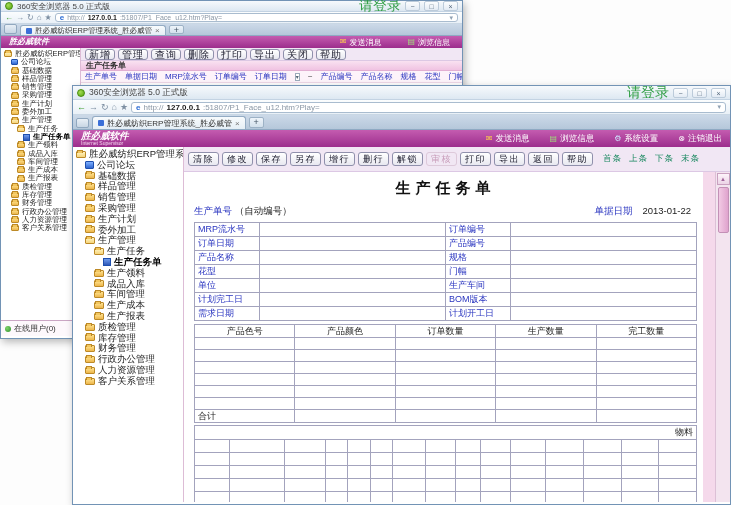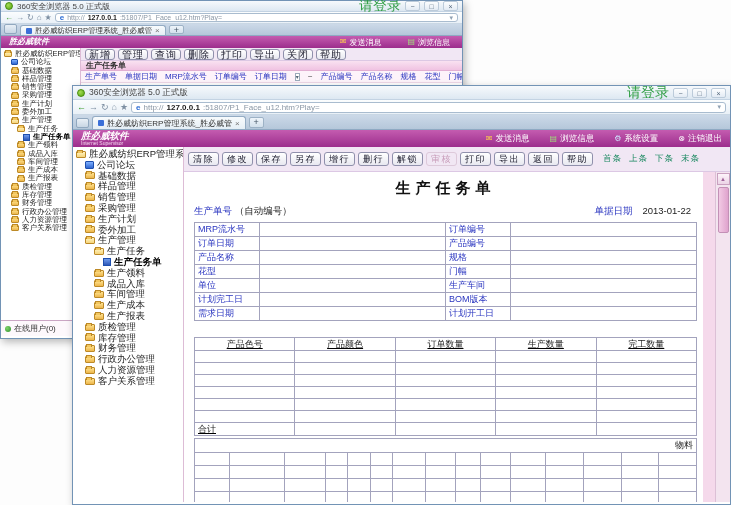--- a/index.html
+++ b/index.html
@@ -110,21 +110,21 @@
 .scroll-thumb{width:11px;height:46px;margin-top:2px;border-radius:2px;
   background:linear-gradient(90deg,#f2c9e4,#dfa3cd);border:1px solid #c390b6;}
 .form-title{text-align:center;font-size:15px;font-weight:bold;color:#111;letter-spacing:5px;margin:3px 0 7px;}
 .form-info{display:flex;align-items:center;font-size:9.5px;margin-bottom:4px;color:#222;}
 .lbl{color:#2a35c0;}
 .form-info .right{margin-left:auto;display:flex;gap:10px;padding-right:6px;}
 table{border-collapse:collapse;width:100%;table-layout:fixed;}
 td,th{border:1px solid #a3a3bd;font-size:9px;padding:0 3px;height:13px;line-height:13px;
   overflow:hidden;white-space:nowrap;font-weight:normal;color:#222;text-align:left;}
 .fields .lblcell{color:#2a35c0;}
-.ctable{margin-top:16px;text-decoration:underline;}
+.ctable{margin-top:3px;}
 .ctable th{text-align:center;}
 .ctable td,.ctable th{height:12px;line-height:12px;}
 .mtable{margin-top:2px;}
 .mtable th{font-size:8px;text-align:center;padding:0 1px;}
 .mtable td{height:13px;line-height:13px;}
 .section-cell{text-align:right;}
 
 
 .bg-content{flex:1;background:#fff;overflow:hidden;display:flex;flex-direction:column;}
 .pinkbar{height:10px;background:linear-gradient(#f9e2f1,#f0c3e2);border-bottom:1px solid #e2aed2;

